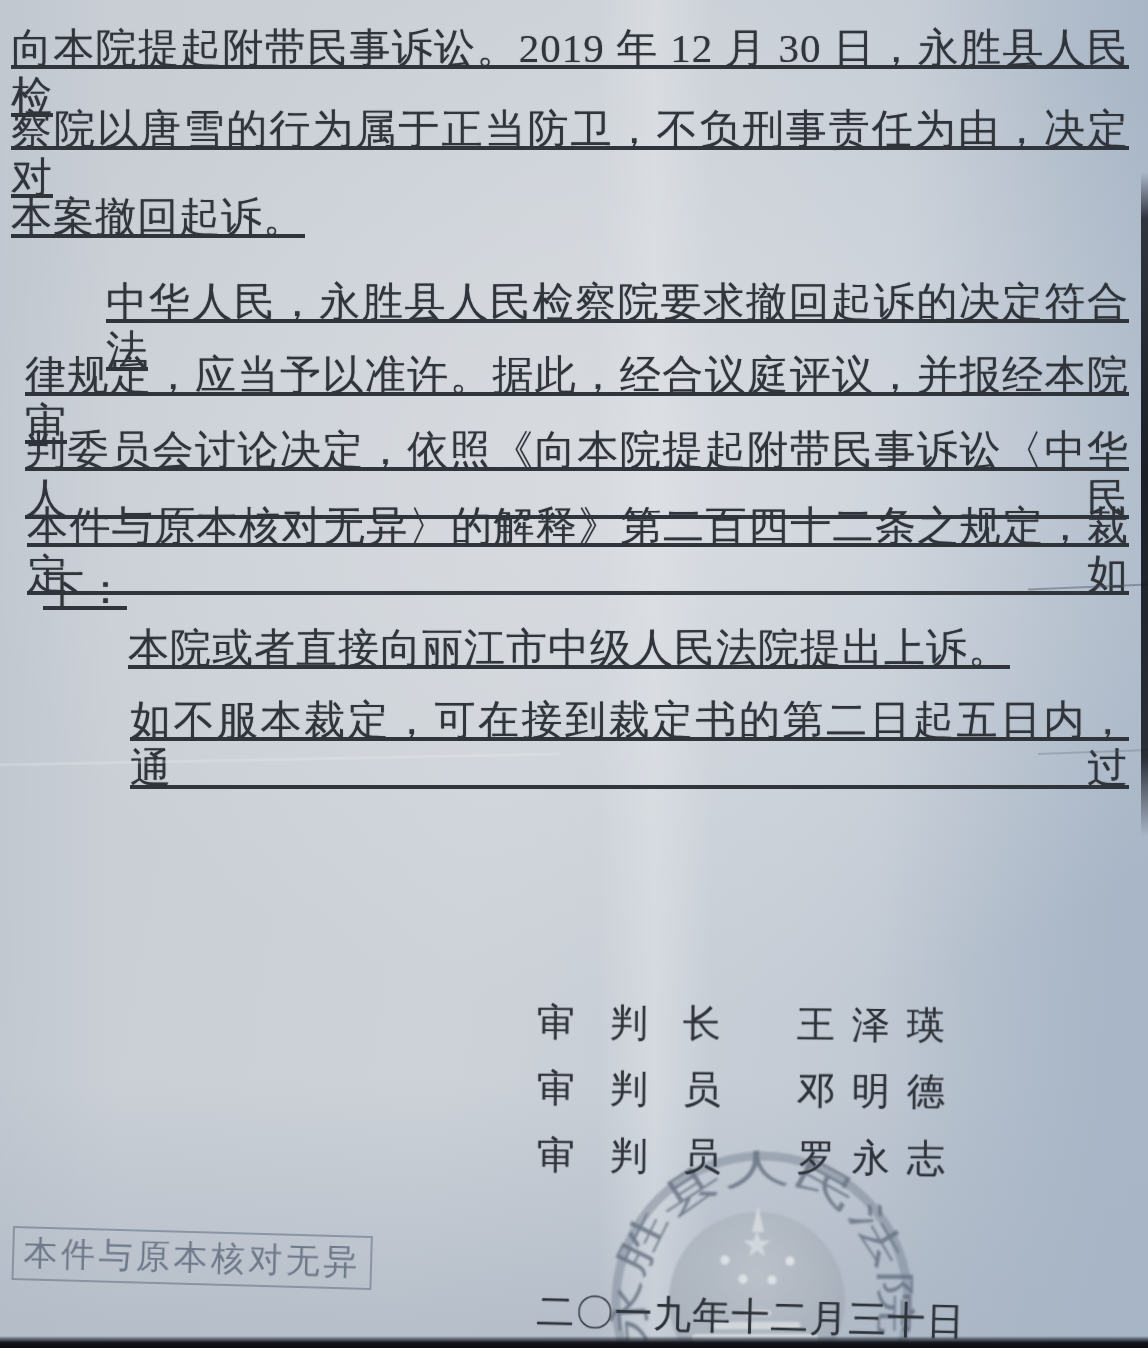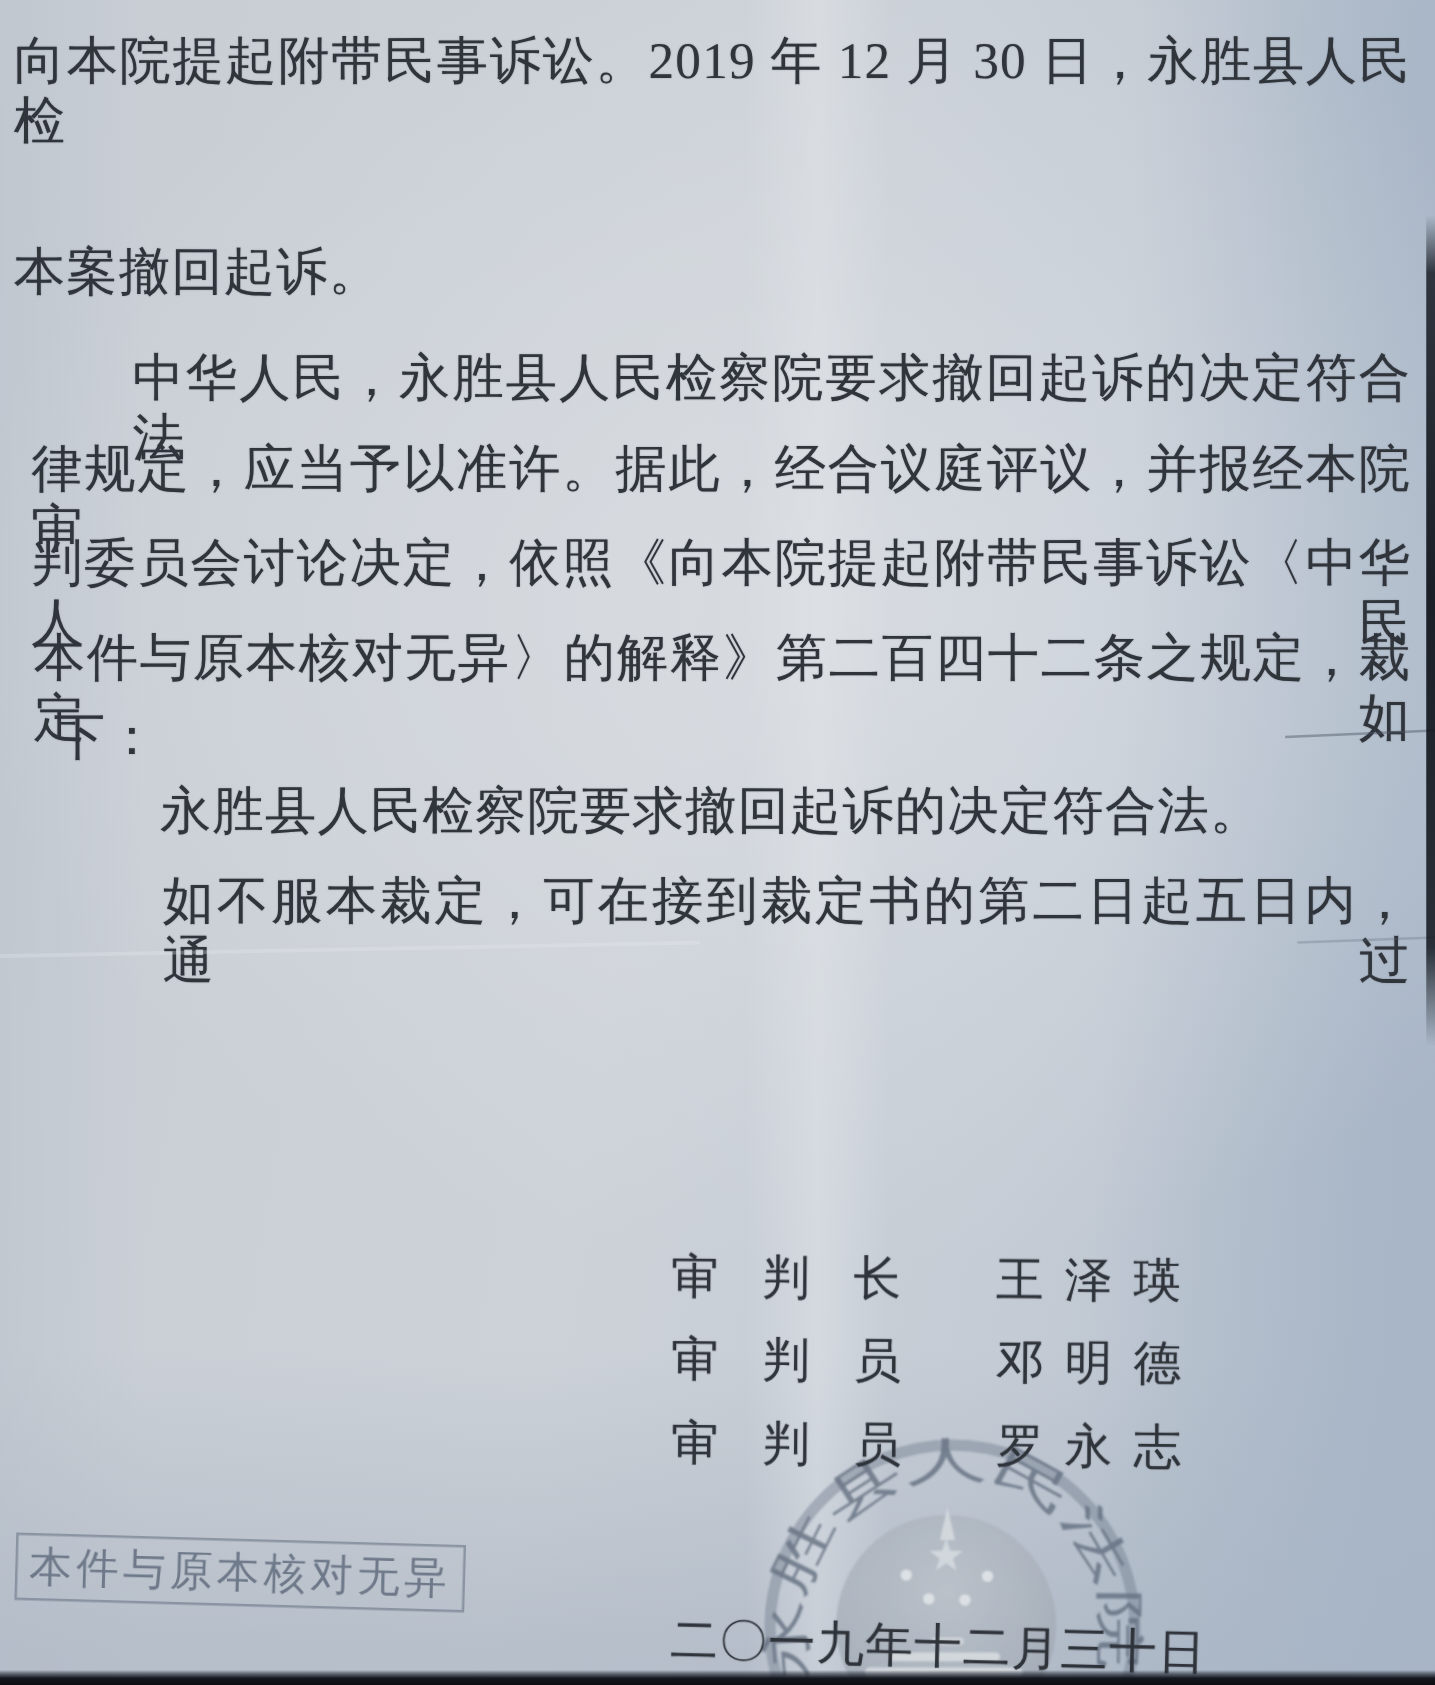--- a/index.html
+++ b/index.html
@@ -16,20 +16,21 @@
       linear-gradient(to bottom, rgba(170,180,194,0) 80%, rgba(165,176,191,0.55) 98%),
       linear-gradient(100deg, #c8cdd4 0%, #cdd2d8 45%, #c5ccd5 70%, #b2becc 100%);
   }
   .soft{filter:blur(0.4px);}
   
   .doc-line{
     position:absolute;left:11px;width:1118px;box-sizing:border-box;
     font-size:41px;line-height:1.18;letter-spacing:1px;
     color:#30343b;text-shadow:0 0 1.2px rgba(48,52,60,0.45);
     white-space:nowrap;
+    text-decoration:underline;
   }
   .jf{white-space:normal;text-align:justify;text-align-last:justify;}
   .l0{top:24px}  .l1{top:105px} .l2{top:193px}
   .l3{top:278px;padding-left:95px}
   .l4{top:351px;padding-left:14px}
   .l5{top:426px;padding-left:14px}
   .l6{top:502px;padding-left:16px}
   .l7{top:565px;padding-left:32px}
   .l8{top:624px;padding-left:117px}
   .l9{top:696px;padding-left:119px}
@@ -108,27 +109,28 @@
       <rect x="745" y="1310" width="26" height="6" rx="3" fill="#dde1e4" opacity="0.75"></rect>
       <rect x="712" y="1322" width="88" height="7" rx="3.5" fill="#dde1e4" opacity="0.85"></rect>
       <rect x="692" y="1334" width="126" height="8" rx="4" fill="#dde1e4" opacity="0.85"></rect>
       <text font-size="40" fill="rgba(95,107,124,0.85)" font-family="'Liberation Serif','DejaVu Serif',serif">
         <textPath href="#sealArc" startOffset="0" textLength="452" lengthAdjust="spacingAndGlyphs">永胜县人民法院</textPath>
       </text>
     </g>
   </svg>
 
   <div class="doc-line jf l0 soft">向本院提起附带民事诉讼。2019 年 12 月 30 日，永胜县人民检</div>
+  <div class="doc-line jf l1 soft">察院以唐雪的行为属于正当防卫，不负刑事责任为由，决定对</div>
   <div class="doc-line l2 soft">本案撤回起诉。</div>
   <div class="doc-line jf l3 soft">中华人民，永胜县人民检察院要求撤回起诉的决定符合法</div>
   <div class="doc-line jf l4 soft">律规定，应当予以准许。据此，经合议庭评议，并报经本院审</div>
   <div class="doc-line jf l5 soft">判委员会讨论决定，依照《向本院提起附带民事诉讼〈中华人民</div>
   <div class="doc-line jf l6 soft">本件与原本核对无异〉的解释》第二百四十二条之规定，裁定如</div>
   <div class="doc-line l7 soft">下：</div>
-  <div class="doc-line l8 soft">永胜县人民检察院要求撤回起诉的决定符合法。</div>
+  <div class="doc-line l8 soft">本院或者直接向丽江市中级人民法院提出上诉。</div>
   <div class="doc-line jf l9 soft">如不服本裁定，可在接到裁定书的第二日起五日内，通过</div>
 
   <div class="sig-row sig-1 soft">
     <span class="sig-role">审判长</span><span class="sig-name">王泽瑛</span>
   </div>
   <div class="sig-row sig-2 soft">
     <span class="sig-role">审判员</span><span class="sig-name">邓明德</span>
   </div>
   <div class="sig-row sig-3 soft">
     <span class="sig-role">审判员</span><span class="sig-name">罗永志</span>

